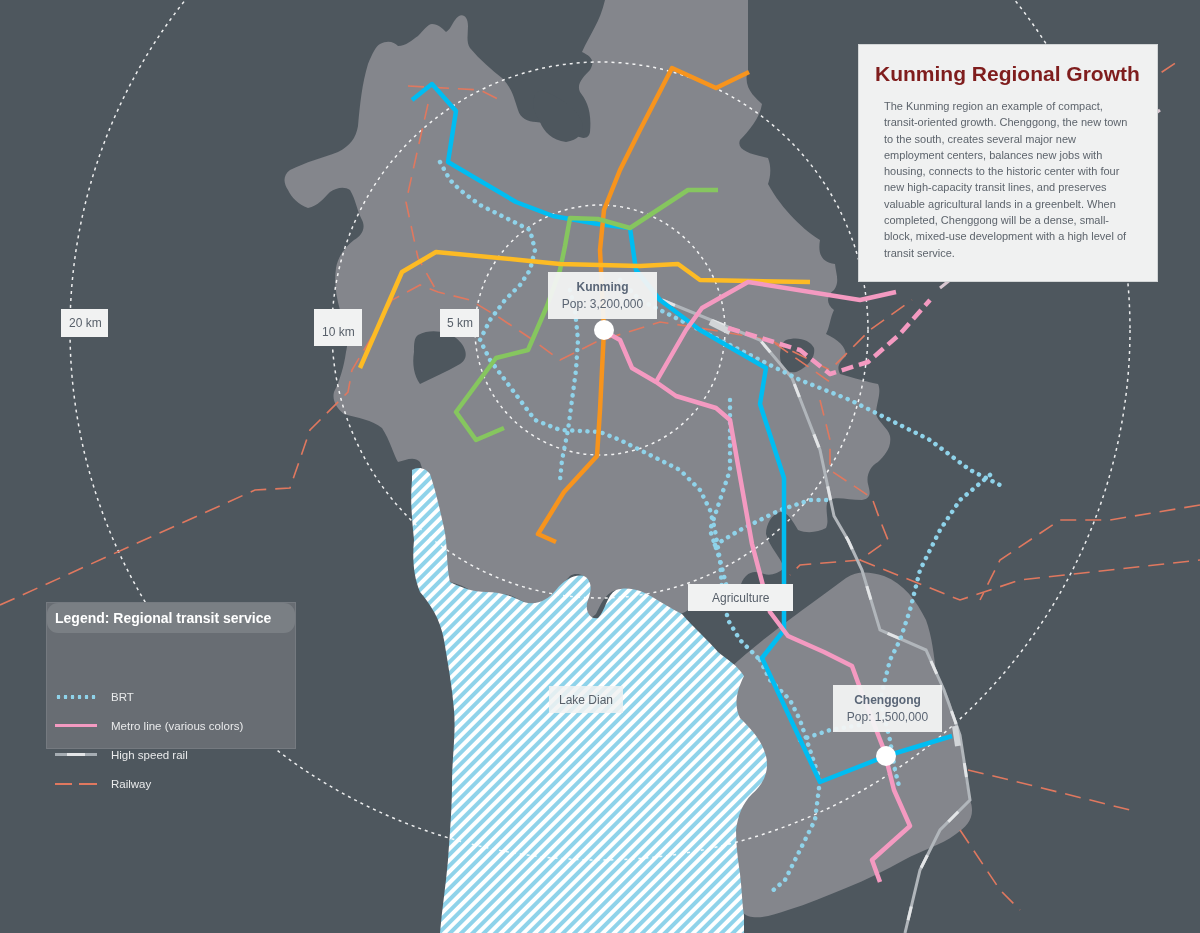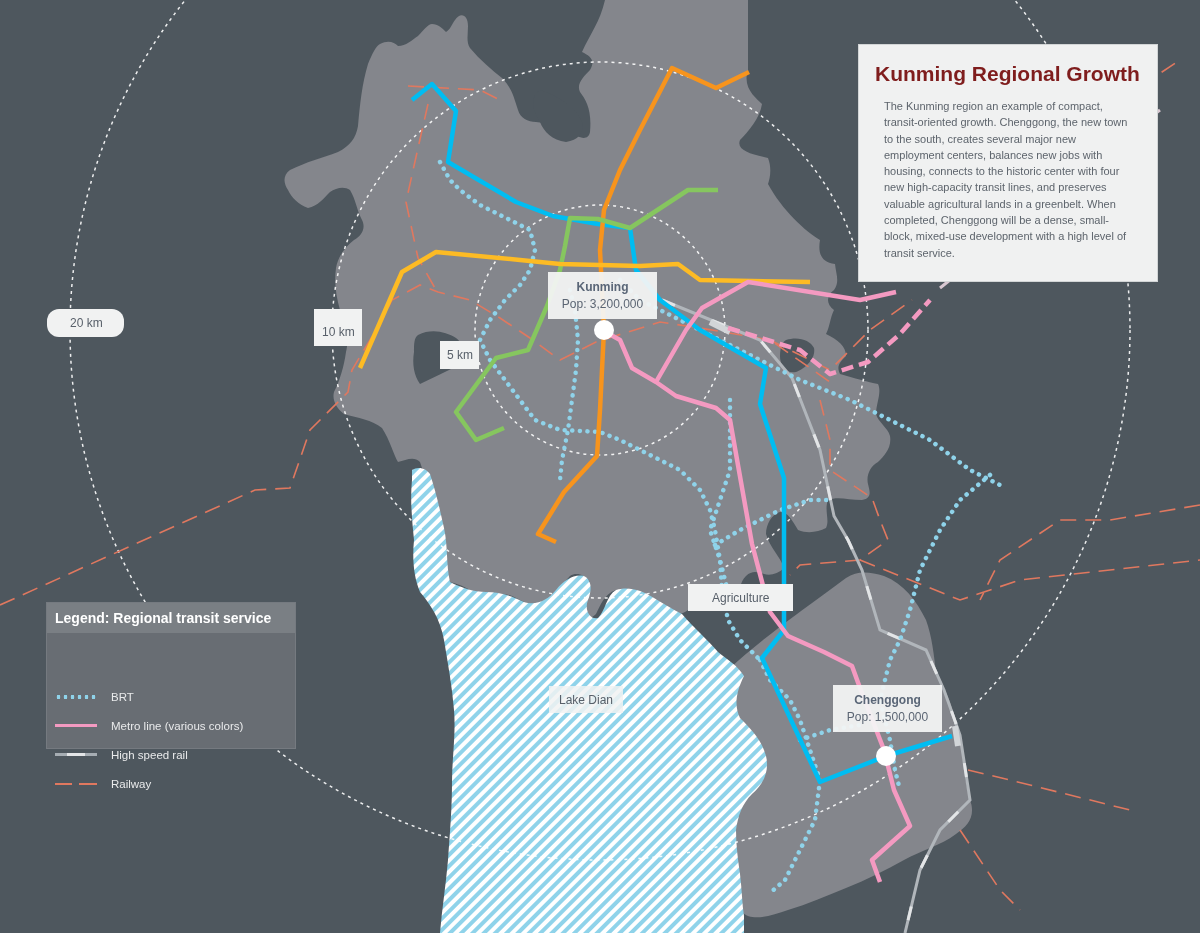--- a/index.html
+++ b/index.html
@@ -7,21 +7,21 @@
   #map { position: absolute; left: 0; top: 0; width: 1200px; height: 933px; }
   .lbl { position: absolute; background: #f1f2f2; color: #58606a; font-size: 12px; padding: 6px 9px; line-height: 1; white-space: nowrap; }
   .lbl.faint { background: rgba(241,242,242,0.85); }
   .city { position: absolute; background: rgba(243,244,244,0.94); text-align: center; color: #5b6573; padding: 7px 10px 6px; }
   .city .name { font-weight: bold; font-size: 12px; color: #5a6677; line-height: 16px; }
   .city .pop { font-size: 12px; color: #5b6573; line-height: 18px; }
   .info { position: absolute; left: 858px; top: 44px; width: 266px; height: 222px; background: #f0f1f1; border: 1px solid #d2d5d6; padding: 14px 16px 0 16px; }
   .info h1 { margin: 0 0 8px 0; font-size: 21px; line-height: 30px; font-weight: bold; color: #7f1d1d; }
   .info p { margin: 9px; font-size: 11px; line-height: 16.3px; color: #5d646c; }
   .legend { position: absolute; left: 46px; top: 602px; width: 248px; height: 145px; background: #686d73; border: 1px solid #757a80; }
-  .legend .head { background: #7a7f84; color: #ffffff; font-weight: bold; font-size: 14px; padding: 7px 8px; height: 16px; line-height: 16px; }
+  .legend .head { background: #7a7f84; color: #ffffff; font-weight: bold; font-size: 14px; padding: 7px 8px; height: 16px; line-height: 16px; border-radius: 11px; }
   .legend .row { position: absolute; left: 8px; height: 16px; display: flex; align-items: center; margin-top: 48px; }
   .legend .sw { width: 42px; height: 16px; position: relative; margin-right: 14px; }
   .legend .txt { color: #e9eaeb; font-size: 11.5px; }
   .sw-brt::before { content: ""; position: absolute; top: 6px; left: 0; width: 42px; height: 4px; background: radial-gradient(circle, #8fd3ea 1.8px, transparent 2.1px) 0 0 / 7px 4px repeat-x; }
   .sw-metro::before { content: ""; position: absolute; top: 6px; left: 0; width: 42px; height: 3px; background: #f49ac1; }
   .sw-hsr::before { content: ""; position: absolute; top: 6px; left: 0; width: 42px; height: 3px; background: linear-gradient(90deg, #a6adb3 0 12px, #e3e5e7 12px 30px, #a6adb3 30px 42px); }
   .sw-rail::before { content: ""; position: absolute; top: 7px; left: 0; width: 42px; height: 2px; background: linear-gradient(90deg, #e0785f 0 17px, transparent 17px 24px, #e0785f 24px 42px); }
 </style>
 </head>
 <body>
@@ -89,23 +89,23 @@
     <path stroke="#f49ac1" d="M602,330 L620,340 L632,368 L656,382 L676,396 L716,408 L730,420 L752,544 L770,612 L788,636 L824,652 L852,666 L860,688 L884,750 L894,790 L910,826 L872,860 L880,882"></path>
     <path stroke="#f49ac1" d="M656,382 L686,330 L702,308 L748,282 L860,300 L896,292"></path>
     <path stroke="#f49ac1" stroke-dasharray="12 6" d="M728,328 L800,350 L830,374 L868,362 L900,334 L930,300"></path>
     <path stroke="#fbe3ee" stroke-width="3" opacity="0.8" d="M940,288 L1000,240 L1060,190 L1120,140 L1160,110"></path>
   </g>
 
   <circle cx="604" cy="330" r="10" fill="#ffffff"></circle>
   <circle cx="886" cy="756" r="10" fill="#ffffff"></circle>
 </svg>
 
-<div class="lbl" style="left:47px; top:309px; height:17px; width:31px; padding:6px 23px 5px; line-height:17px;border-radius:12px;">20 km</div>
+<div class="lbl" style="left:61px; top:309px; height:17px; width:31px; padding:6px 8px 5px; line-height:17px;">20 km</div>
 <div class="lbl" style="left:314px; top:309px; height:17px; width:32px; padding:15px 8px 5px; line-height:17px;">10 km</div>
-<div class="lbl" style="left:440px; top:309px; height:17px; width:25px; padding:6px 7px 5px; line-height:17px;margin-top:32px;">5 km</div>
+<div class="lbl" style="left:440px; top:309px; height:17px; width:25px; padding:6px 7px 5px; line-height:17px;">5 km</div>
 
 <div class="city" style="left:548px; top:257px; width:89px;margin-top:15px;">
   <div class="name">Kunming</div>
   <div class="pop">Pop: 3,200,000</div>
 </div>
 <div class="city" style="left:833px; top:685px; width:89px;">
   <div class="name">Chenggong</div>
   <div class="pop">Pop: 1,500,000</div>
 </div>
 

